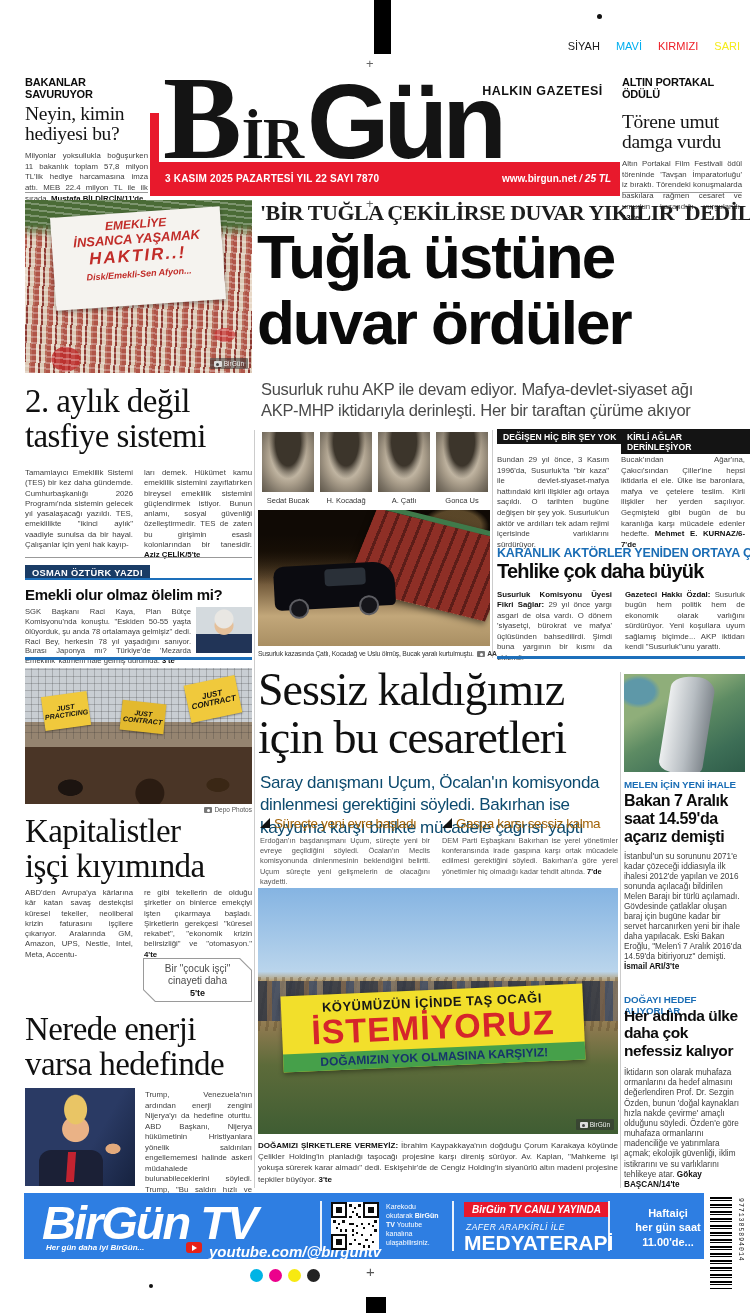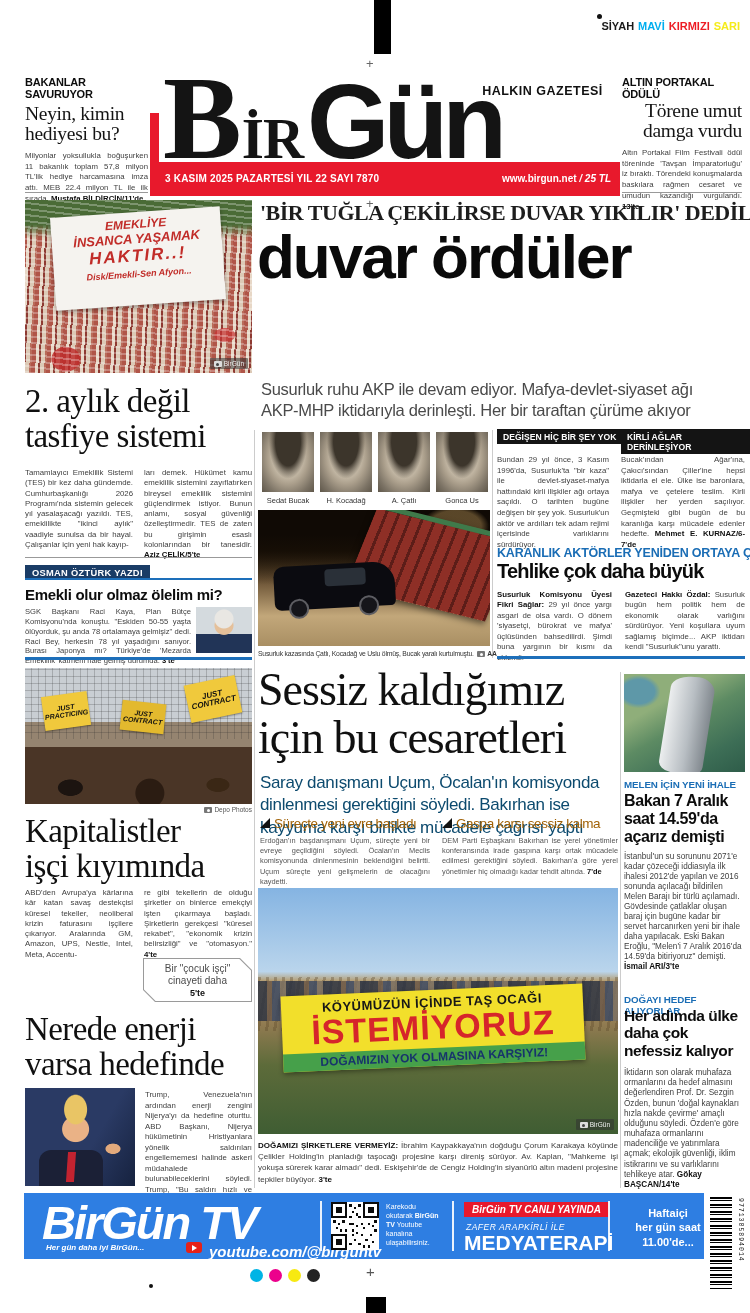--- a/index.html
+++ b/index.html
@@ -41,21 +41,21 @@
   .sign{position:absolute;background:#f0c93c;color:#111;font-weight:bold;font-style:italic;
         text-align:center;box-shadow:0 1px 2px rgba(0,0,0,.4);display:flex;align-items:center;justify-content:center;line-height:1.05}
 </style>
 </head>
 <body>
 
 <div id="page">
 
   <div class="abs" style="left:374px;top:0;width:17px;height:54px;background:#000"></div>
   <div class="abs" style="left:597px;top:14px;width:5px;height:5px;border-radius:50%;background:#111"></div>
-  <div class="abs" style="right:10px;top:20px;display:flex;gap:4px;font-size:11px;font-weight:bold">
+  <div class="abs" style="right:10px;top:40px;display:flex;gap:16px;font-size:11px;font-weight:normal">
     <span style="color:#1a1a1a">SİYAH</span>
     <span style="color:#00aeef">MAVİ</span>
     <span style="color:#ed1c24">KIRMIZI</span>
     <span style="color:#f5eb1a">SARI</span>
   </div>
   <div class="abs" style="left:366px;top:56px;font-size:13px;color:#666">+</div>
   <div class="abs" style="left:366px;top:196px;font-size:13px;color:#666">+</div>
 
   <div class="abs" style="left:25px;top:76px;width:123px">
     <div class="kick">BAKANLAR SAVURUYOR</div>
@@ -77,21 +77,21 @@
   </div>
   <div class="abs" style="left:163px;top:60px;display:flex;align-items:baseline;color:#141414;white-space:nowrap">
     <span class="serif" style="font-size:118px;font-weight:bold;line-height:1">B</span>
     <span class="serif" style="font-size:57px;font-weight:bold;letter-spacing:-1px;line-height:1">İR</span>
     <span style="font-size:106px;font-weight:bold;letter-spacing:-6px;line-height:1;margin-left:4px">Gün</span>
   </div>
   <div class="abs" style="left:470px;top:84px;width:145px;text-align:center;font-size:12.5px;font-weight:bold;color:#111;letter-spacing:.5px">HALKIN GAZETESİ</div>
 
   <div class="abs" style="left:622px;top:76px;width:120px">
     <div class="kick">ALTIN PORTAKAL ÖDÜLÜ</div>
-    <div class="htitle" style="margin-top:1px;text-align:right">Törene umut damga vurdu</div>
+    <div class="htitle" style="margin-top:12px;text-align:left">Törene umut damga vurdu</div>
     <p class="bt" style="margin-top:6px;line-height:1.38">
       <span>Altın Portakal Film Festivali ödül töreninde 'Tavşan İmparatorluğu' iz bıraktı. Törendeki konuşmalarda baskılara rağmen cesaret ve umudun kazandığı vurgulandı.</span>
       <b>13'te</b>
     </p>
   </div>
   <div class="abs hair" style="left:622px;top:192px;width:120px"></div>
 
   <div class="ph" style="left:25px;top:200px;width:227px;height:173px;
       background:
         radial-gradient(ellipse at 18% 92%,rgba(190,40,40,.8) 0 14px,transparent 15px),
@@ -104,20 +104,21 @@
       <div style="font-size:12px;font-weight:bold;font-style:italic">EMEKLİYE</div>
       <div style="font-size:13px;font-weight:bold;font-style:italic">İNSANCA YAŞAMAK</div>
       <div style="font-size:17px;font-weight:bold;font-style:italic;letter-spacing:2px">HAKTIR..!</div>
       <div style="font-size:9px;font-weight:bold;font-style:italic;margin-top:3px">Disk/Emekli-Sen Afyon...</div>
     </div>
     <div class="credit-chip"><span class="cam w"></span><span>BirGün</span></div>
   </div>
 
   <div class="abs serif" style="left:260px;top:200px;font-size:22px;font-weight:bold;color:#1d1d1d;letter-spacing:-0.5px;white-space:nowrap">'BİR TUĞLA ÇEKİLİRSE DUVAR YIKILIR' DEDİLER</div>
   <div class="abs" style="left:257px;top:224px;font-size:62px;font-weight:bold;line-height:1.06;letter-spacing:-2px;color:#0a0a0a">
+    <div>Tuğla üstüne</div>
     <div>duvar ördüler</div>
   </div>
   <div class="abs" style="left:261px;top:379px;font-size:16.5px;line-height:1.28;color:#4a4a4a;letter-spacing:-0.3px">
     <div>Susurluk ruhu AKP ile devam ediyor. Mafya-devlet-siyaset ağı</div>
     <div>AKP-MHP iktidarıyla derinleşti. Her bir taraftan çürüme akıyor</div>
   </div>
 
   <div class="abs vr" style="left:254px;top:430px;height:758px"></div>
   <div class="abs vr" style="left:492px;top:430px;height:228px"></div>
   <div class="abs vr" style="left:620px;top:672px;height:516px"></div>

